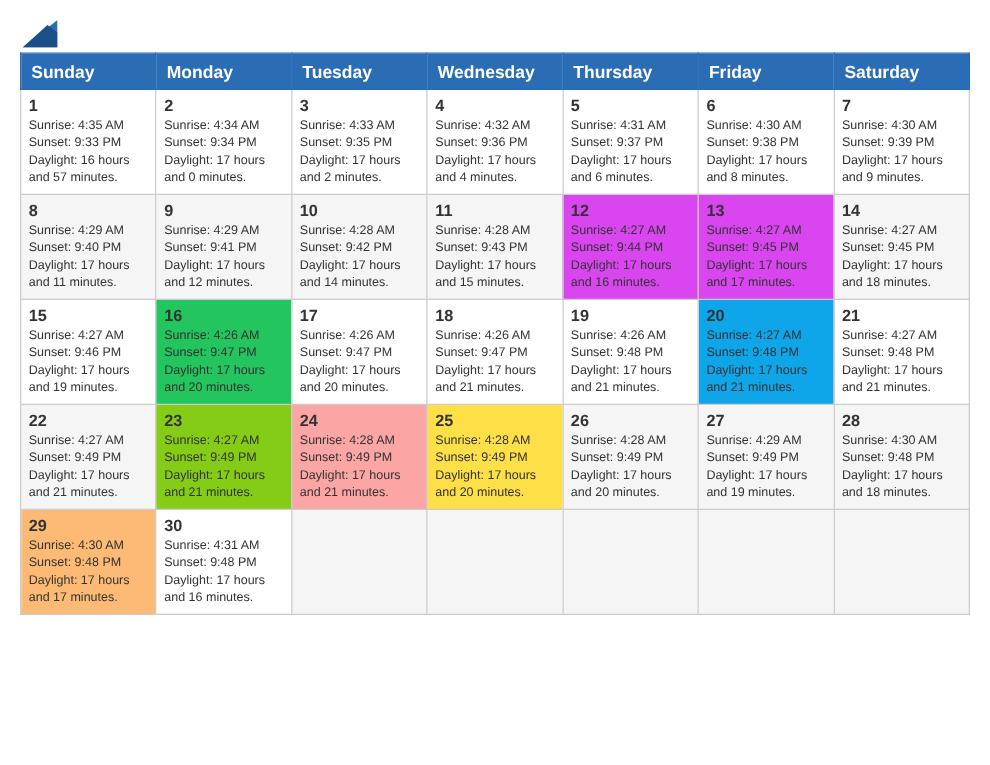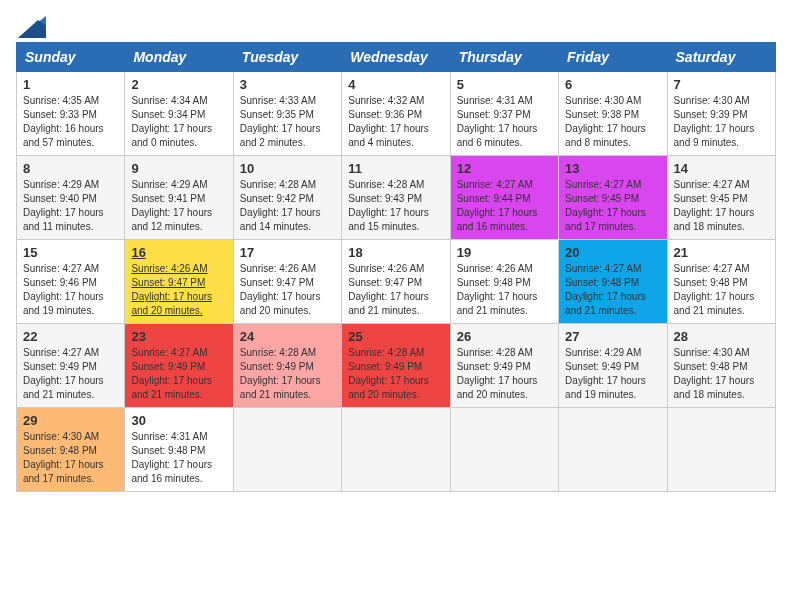--- a/index.html
+++ b/index.html
@@ -52,21 +52,20 @@
       border: 1px solid #ccc;
     }
     .calendar th {
       background-color: #2a6db5;
       color: #fff;
       text-align: left;
       padding: 6px 8px;
       font-size: 14px;
       font-weight: bold;
       border: 1px solid #2a6db5;
-      font-style: italic;
     }
     .calendar td {
       vertical-align: top;
       padding: 5px 6px;
       font-size: 10.5px;
       color: #333;
       border: 1px solid #ccc;
       width: calc(100% / 7);
       min-height: 80px;
       background: #fff;
@@ -183,21 +182,21 @@
         <td style="background: rgb(245, 245, 245);">
           <span class="day-number">14</span>
           <div class="day-info">Sunrise: 4:27 AM<br>Sunset: 9:45 PM<br>Daylight: 17 hours and 18 minutes.</div>
         </td>
       </tr>
       <tr>
         <td style="background: rgb(255, 255, 255);">
           <span class="day-number">15</span>
           <div class="day-info">Sunrise: 4:27 AM<br>Sunset: 9:46 PM<br>Daylight: 17 hours and 19 minutes.</div>
         </td>
-        <td style="background: #fde047; text-decoration: underline;">
+        <td style="background: #22c55e;">
           <span class="day-number">16</span>
           <div class="day-info">Sunrise: 4:26 AM<br>Sunset: 9:47 PM<br>Daylight: 17 hours and 20 minutes.</div>
         </td>
         <td style="background: rgb(255, 255, 255);">
           <span class="day-number">17</span>
           <div class="day-info">Sunrise: 4:26 AM<br>Sunset: 9:47 PM<br>Daylight: 17 hours and 20 minutes.</div>
         </td>
         <td style="background: rgb(255, 255, 255);">
           <span class="day-number">18</span>
           <div class="day-info">Sunrise: 4:26 AM<br>Sunset: 9:47 PM<br>Daylight: 17 hours and 21 minutes.</div>
@@ -213,29 +212,29 @@
         <td style="background: rgb(255, 255, 255);">
           <span class="day-number">21</span>
           <div class="day-info">Sunrise: 4:27 AM<br>Sunset: 9:48 PM<br>Daylight: 17 hours and 21 minutes.</div>
         </td>
       </tr>
       <tr>
         <td style="background: rgb(245, 245, 245);">
           <span class="day-number">22</span>
           <div class="day-info">Sunrise: 4:27 AM<br>Sunset: 9:49 PM<br>Daylight: 17 hours and 21 minutes.</div>
         </td>
-        <td style="background: #ef4444;">
+        <td style="background: #84cc16;">
           <span class="day-number">23</span>
           <div class="day-info">Sunrise: 4:27 AM<br>Sunset: 9:49 PM<br>Daylight: 17 hours and 21 minutes.</div>
         </td>
         <td style="background: #fca5a5;">
           <span class="day-number">24</span>
           <div class="day-info">Sunrise: 4:28 AM<br>Sunset: 9:49 PM<br>Daylight: 17 hours and 21 minutes.</div>
         </td>
-        <td style="background: #ef4444;">
+        <td style="background: #fde047;">
           <span class="day-number">25</span>
           <div class="day-info">Sunrise: 4:28 AM<br>Sunset: 9:49 PM<br>Daylight: 17 hours and 20 minutes.</div>
         </td>
         <td style="background: rgb(245, 245, 245);">
           <span class="day-number">26</span>
           <div class="day-info">Sunrise: 4:28 AM<br>Sunset: 9:49 PM<br>Daylight: 17 hours and 20 minutes.</div>
         </td>
         <td style="background: rgb(245, 245, 245);">
           <span class="day-number">27</span>
           <div class="day-info">Sunrise: 4:29 AM<br>Sunset: 9:49 PM<br>Daylight: 17 hours and 19 minutes.</div>

